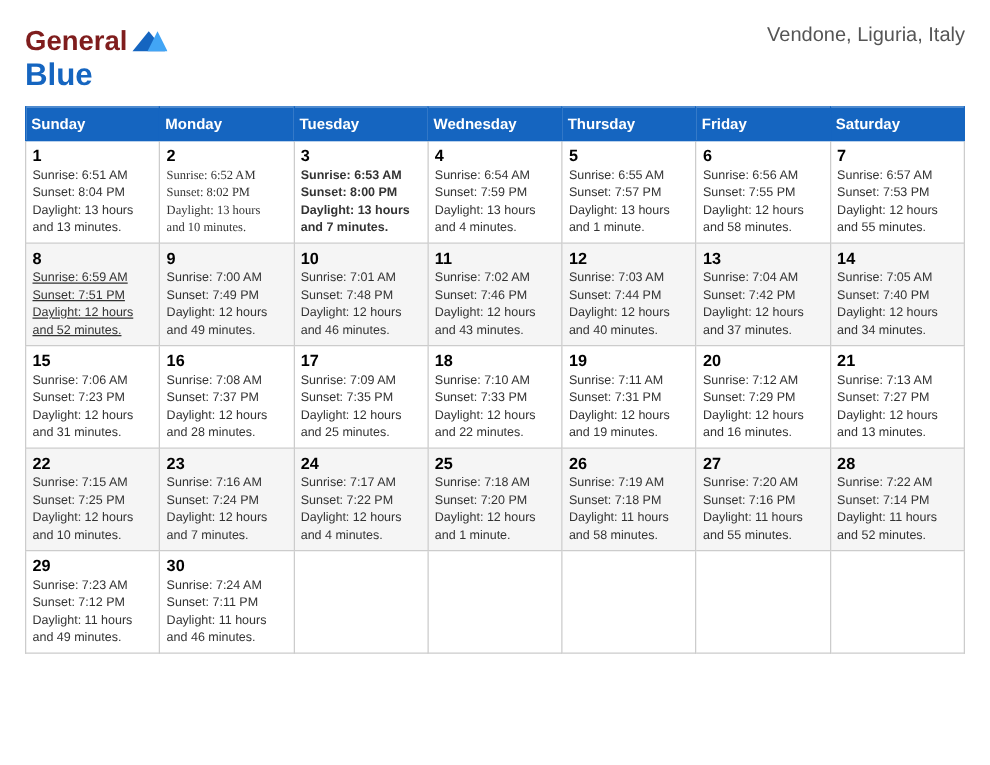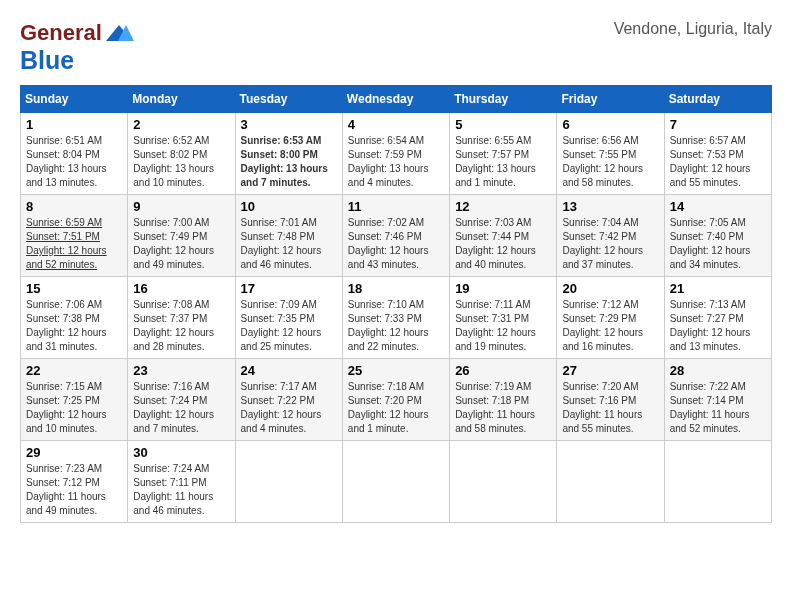--- a/index.html
+++ b/index.html
@@ -130,21 +130,21 @@
   <tr>
         <td>
           <span class="day-num">1</span>
           <div class="day-info" style="white-space: pre-line;">Sunrise: 6:51 AM
 Sunset: 8:04 PM
 Daylight: 13 hours
 and 13 minutes.</div>
         </td>
         <td>
           <span class="day-num">2</span>
-          <div class="day-info" style="white-space: pre-line;">Sunrise: 6:52 AM
+          <div class="day-info" style="white-space: pre-line; font-family: Liberation Serif, serif;">Sunrise: 6:52 AM
 Sunset: 8:02 PM
 Daylight: 13 hours
 and 10 minutes.</div>
         </td>
         <td>
           <span class="day-num">3</span>
           <div class="day-info" style="white-space: pre-line; font-weight: bold;">Sunrise: 6:53 AM
 Sunset: 8:00 PM
 Daylight: 13 hours
 and 7 minutes.</div>
@@ -226,21 +226,21 @@
           <div class="day-info" style="white-space: pre-line;">Sunrise: 7:05 AM
 Sunset: 7:40 PM
 Daylight: 12 hours
 and 34 minutes.</div>
         </td>
       </tr>
       <tr>
         <td>
           <span class="day-num">15</span>
           <div class="day-info" style="white-space: pre-line;">Sunrise: 7:06 AM
-Sunset: 7:38 PM
+Sunset: 7:23 PM
 Daylight: 12 hours
 and 31 minutes.</div>
         </td>
         <td>
           <span class="day-num">16</span>
           <div class="day-info" style="white-space: pre-line;">Sunrise: 7:08 AM
 Sunset: 7:37 PM
 Daylight: 12 hours
 and 28 minutes.</div>
         </td>

